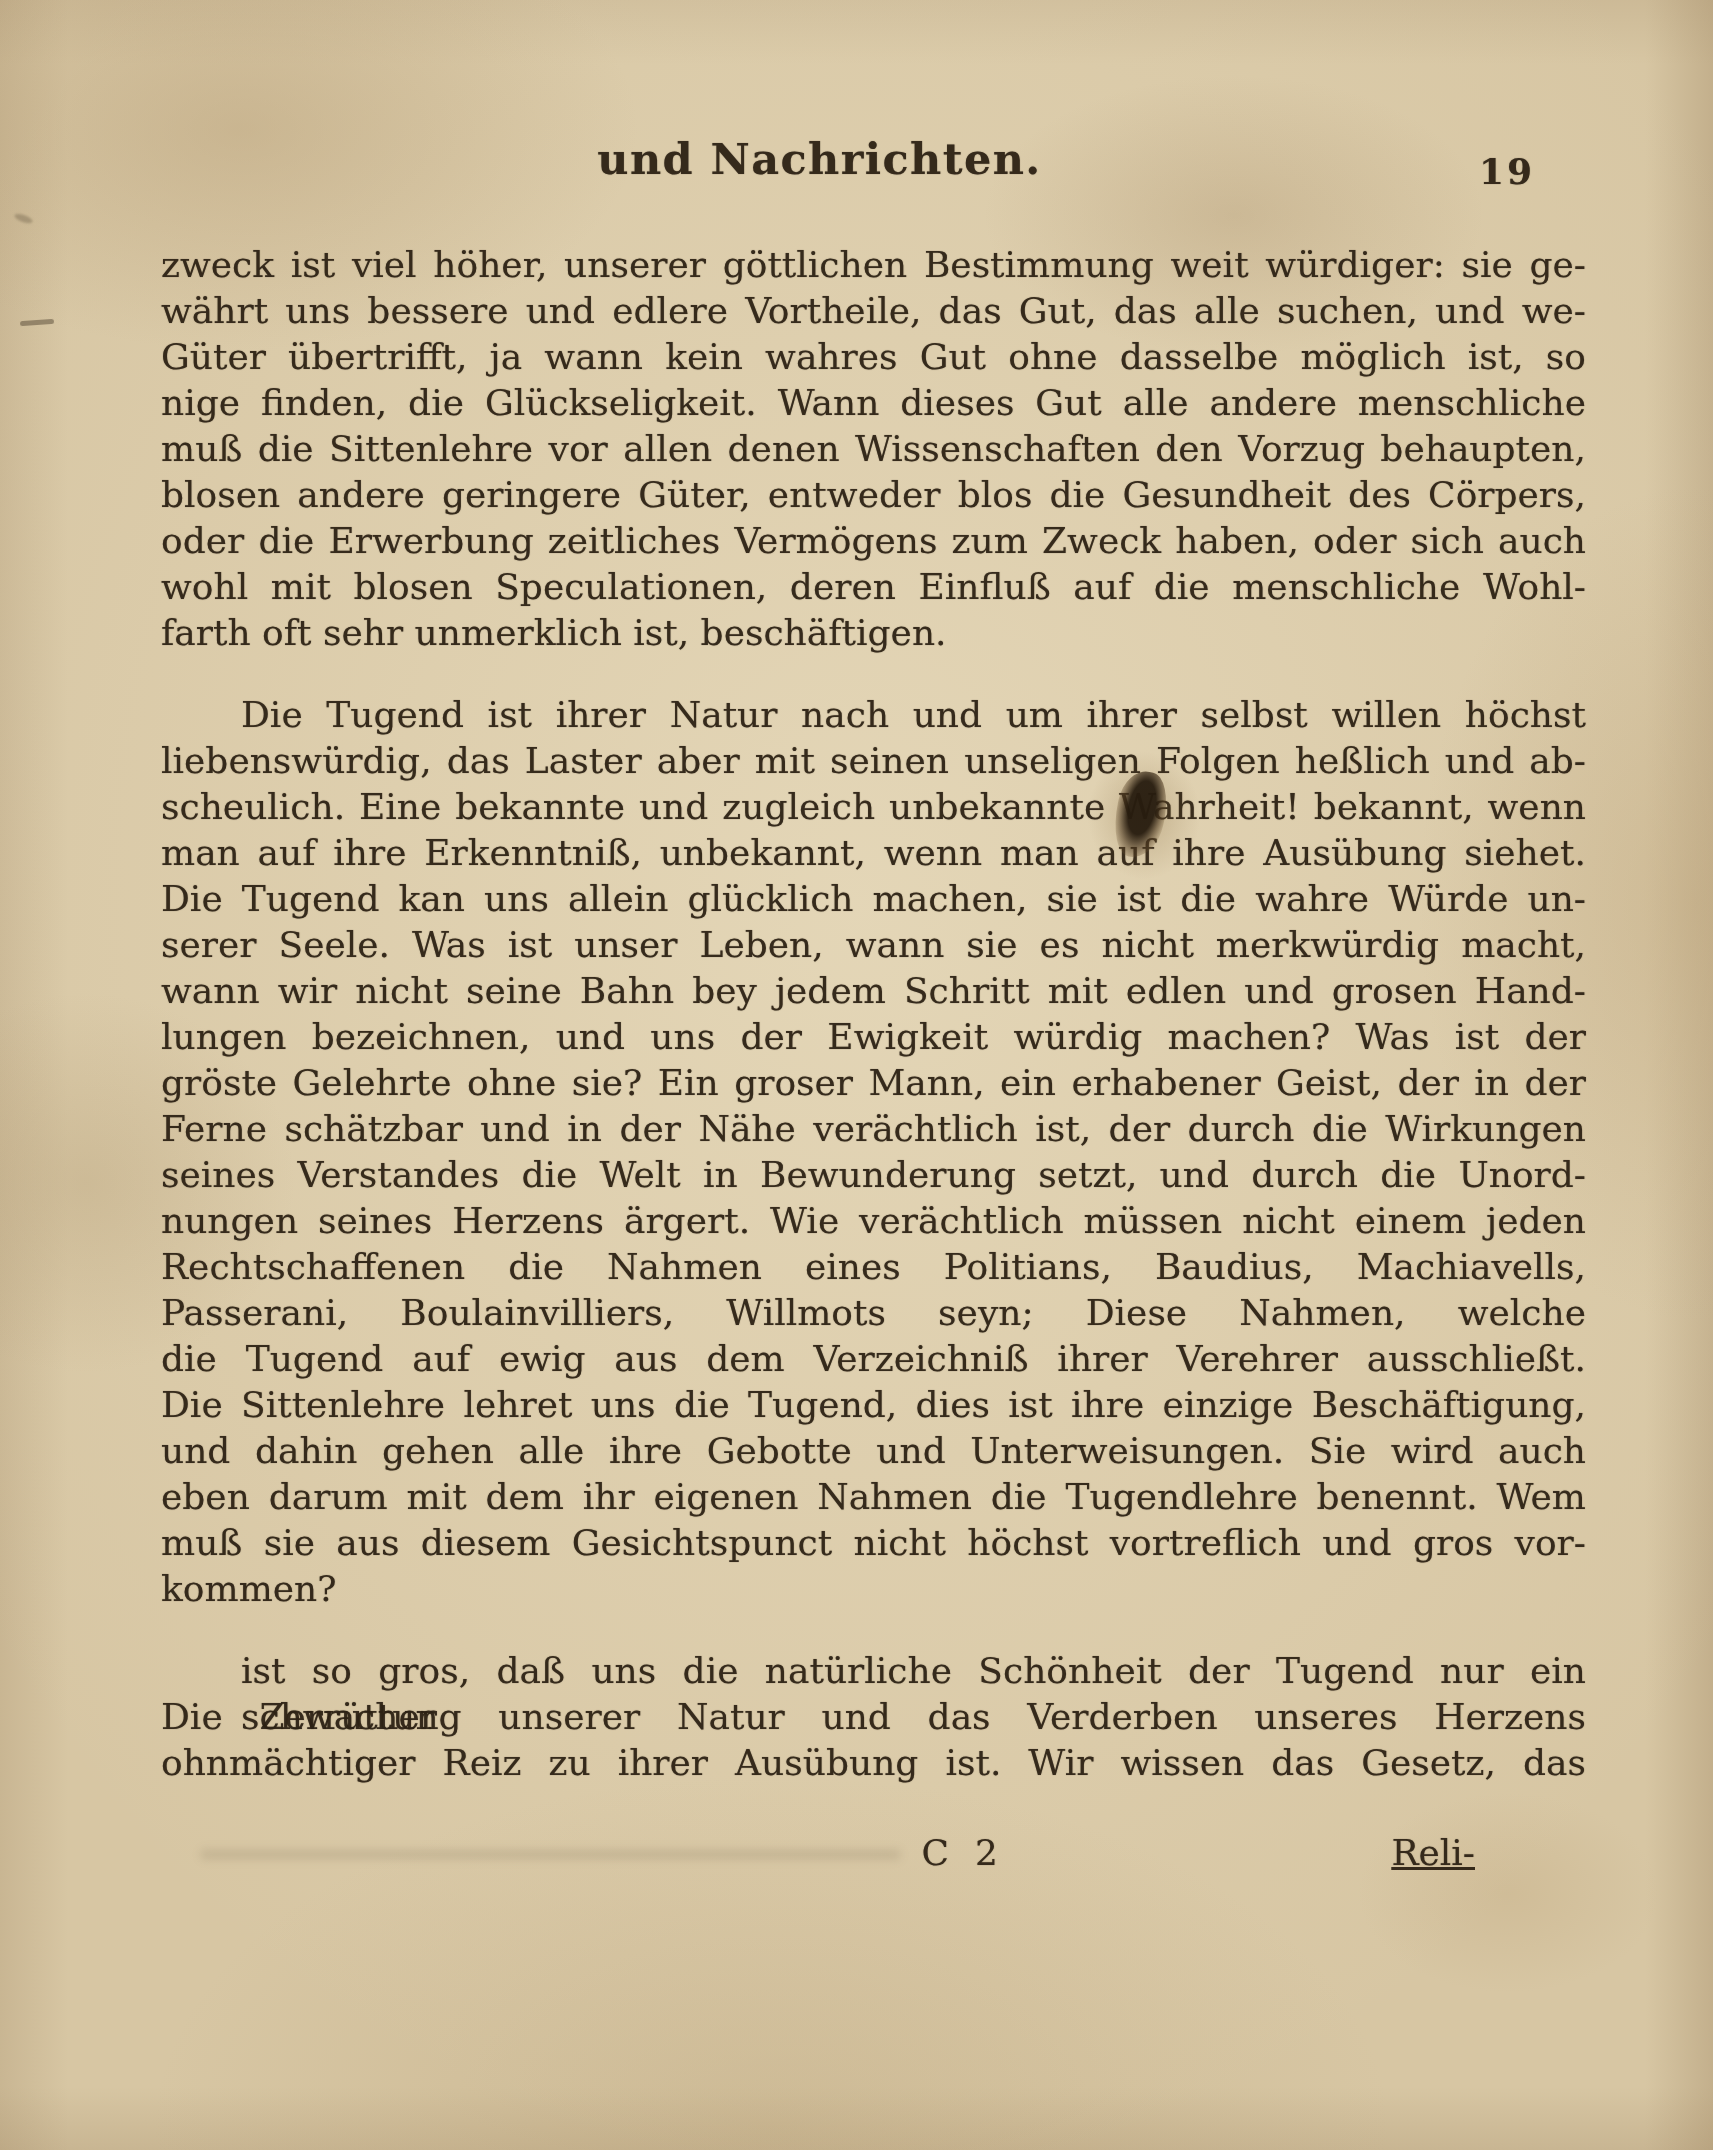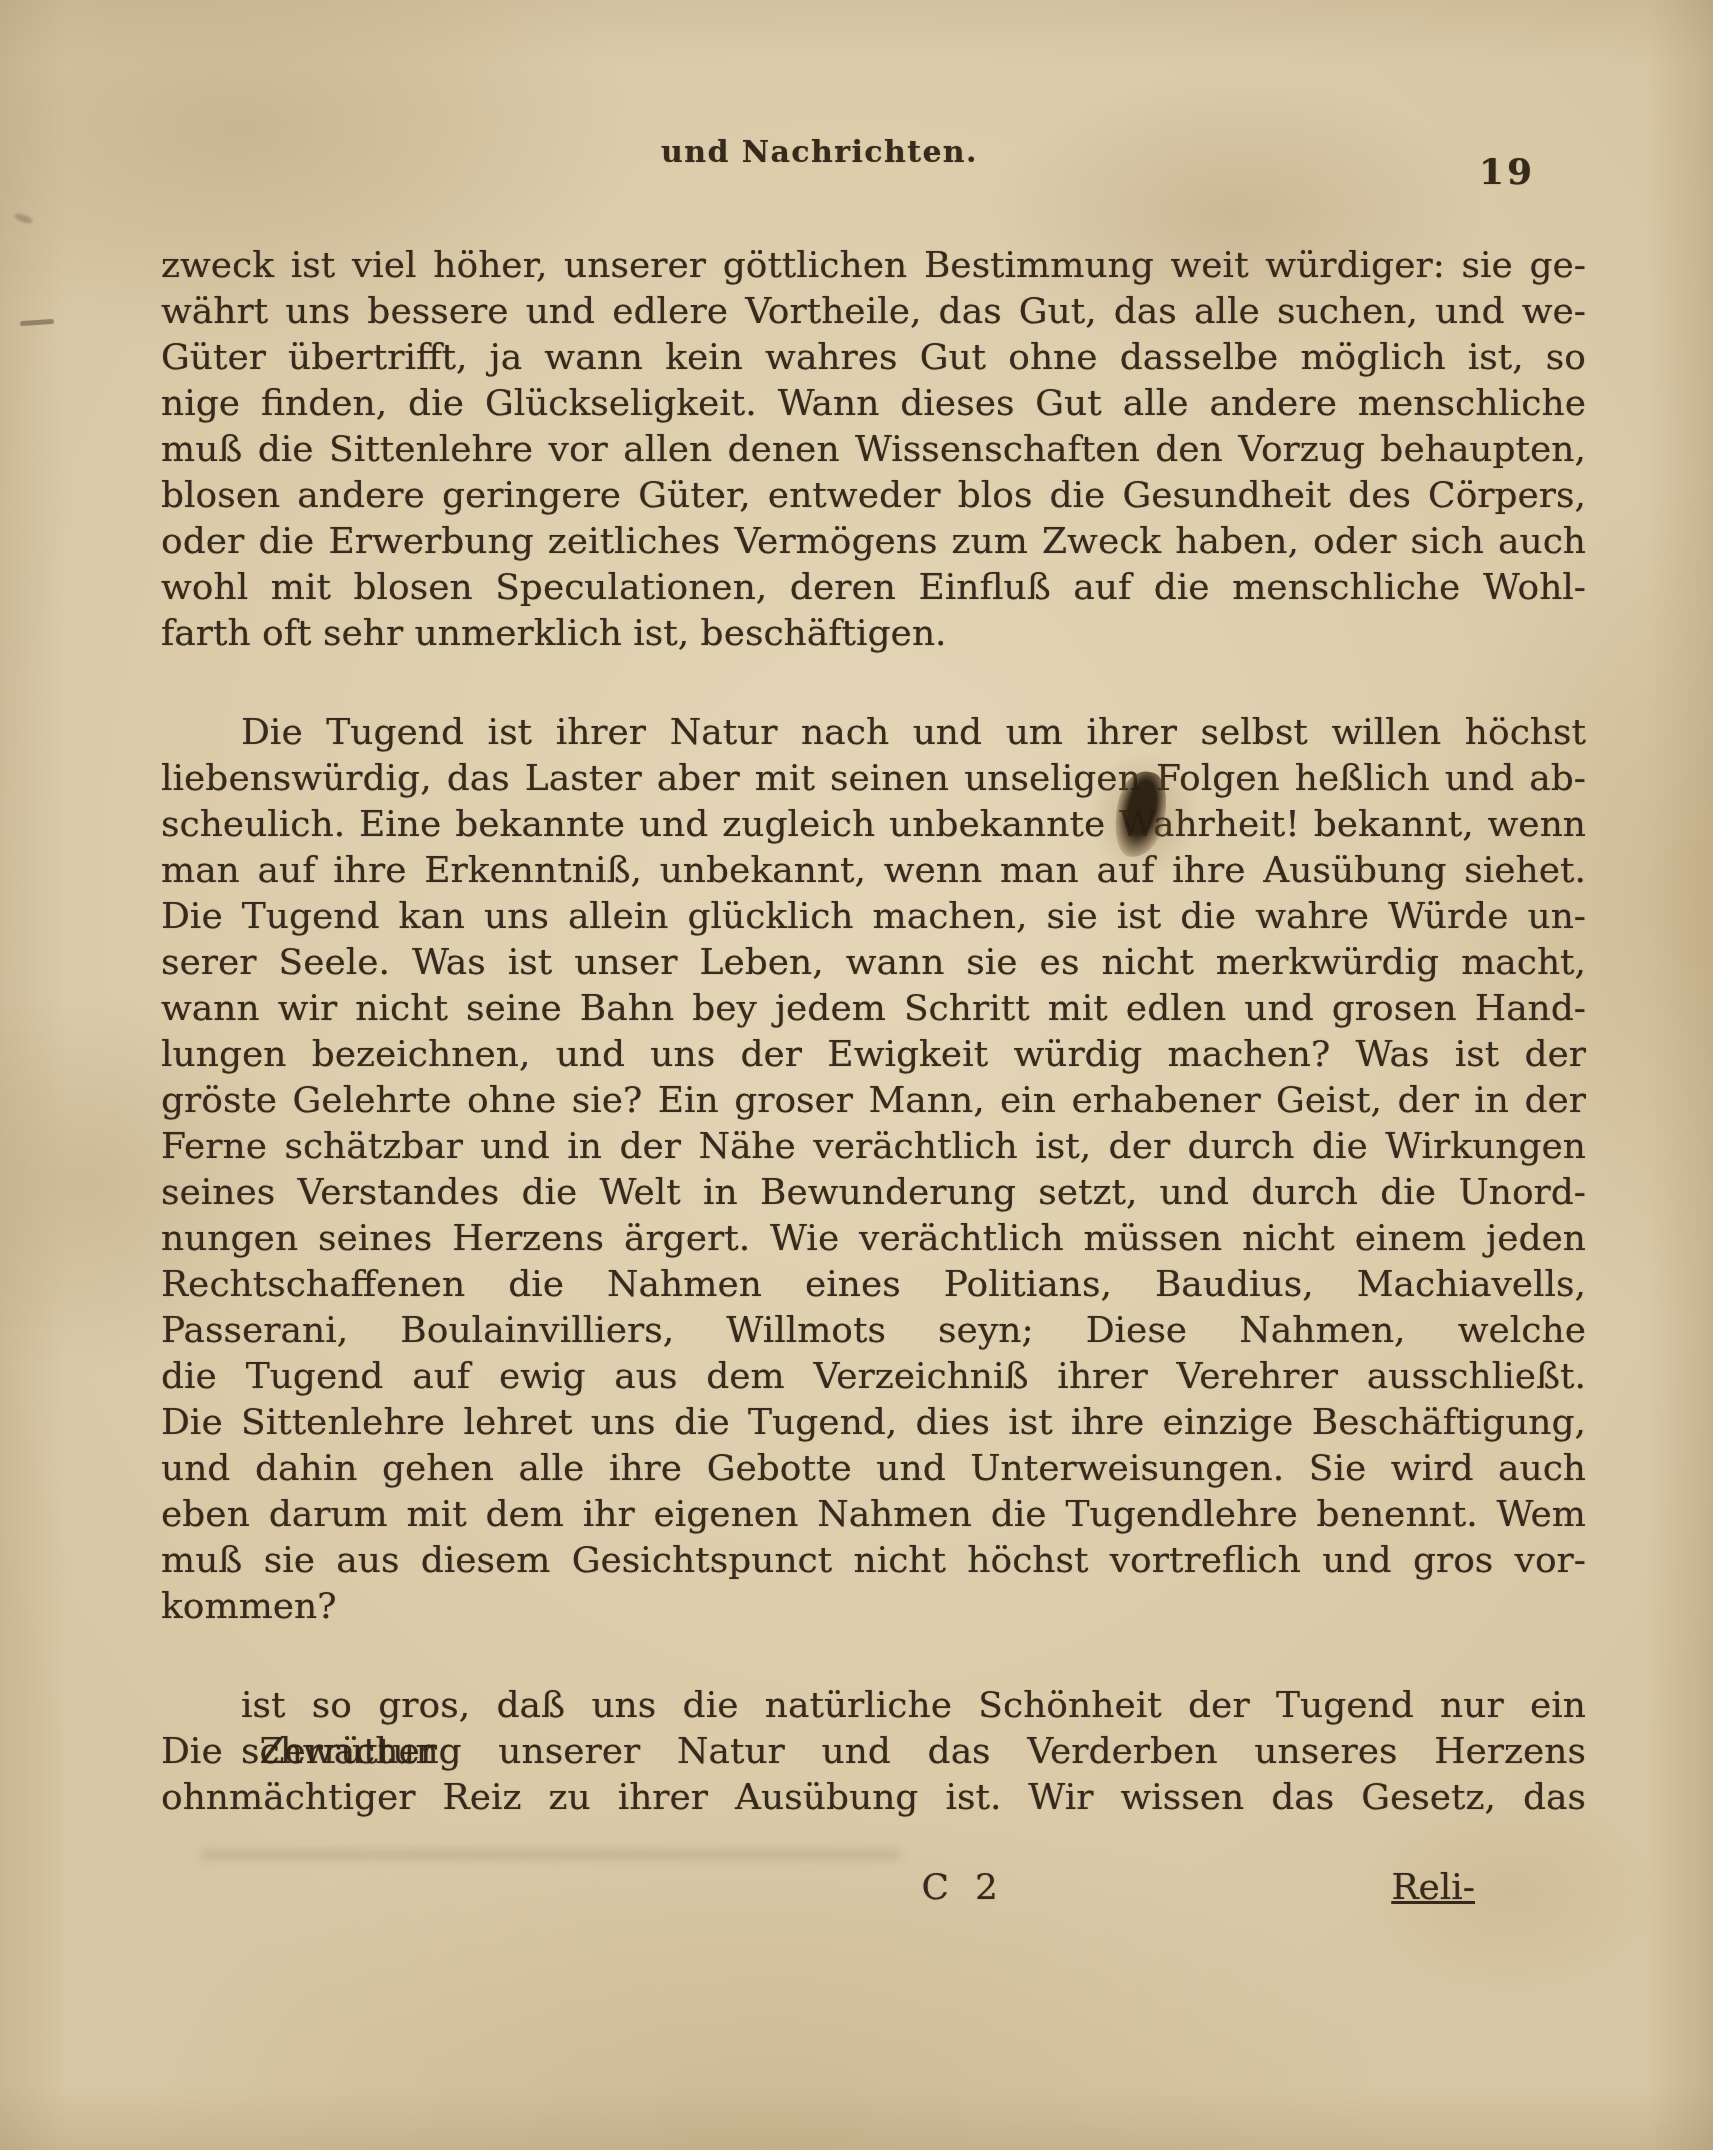--- a/index.html
+++ b/index.html
@@ -20,33 +20,33 @@
       radial-gradient(ellipse 300px 272px at 5% 55%, rgba(170,146,106,0.28), transparent 70%),
       radial-gradient(ellipse 215px 143px at 88% 88%, rgba(186,160,118,0.25), transparent 70%),
       radial-gradient(ellipse 1359px 1645px at 50% 42%, rgba(238,227,199,0.55), transparent 78%),
       linear-gradient(to right, rgba(150,124,88,0.22), transparent 4%, transparent 96%, rgba(148,122,86,0.30)),
       linear-gradient(to bottom, rgba(150,124,88,0.16), transparent 3%, transparent 97%, rgba(148,122,86,0.22));
   }
   .ink { color: rgba(44,33,20,0.90); text-shadow: 0 0 1.1px rgba(44,33,20,0.5); }
 
   .header-row { position: absolute; top: 134px; left: 107px; width: 1425px; text-align: center; }
   .running-title {
-    font-size: 30px; font-weight: bold; letter-spacing: 1.4px; text-align: center;
+    font-size: 43px; font-weight: bold; letter-spacing: 1.4px; text-align: center;
   }
   .page-number {
     position: absolute; top: 150px; left: 1479px;
     font-size: 36px; letter-spacing: 2.9px; font-weight: bold;
   }
 
   .textblock {
     position: absolute; top: 242px; left: 161px; width: 1425px;
     font-size: 36px;
   }
   .paragraph { }
-  .paragraph.gap { margin-top: 53px; }
+  .paragraph.gap { margin-top: 36px; }
   .line {
     height: 46px; line-height: 46px;
     white-space: nowrap-none;
     text-align: justify; text-align-last: justify;
   }
   .indent-first .line:first-child { padding-left: 80px; }
   .last-short .line:last-child { text-align-last: left; }
 
   .footer-row { position: relative; height: 46px; margin-top: 46px; font-size: 36px; text-align: center; }
   .signature { position: absolute; left: 56.3%; transform: translateX(-50%); letter-spacing: 7.2px; }

